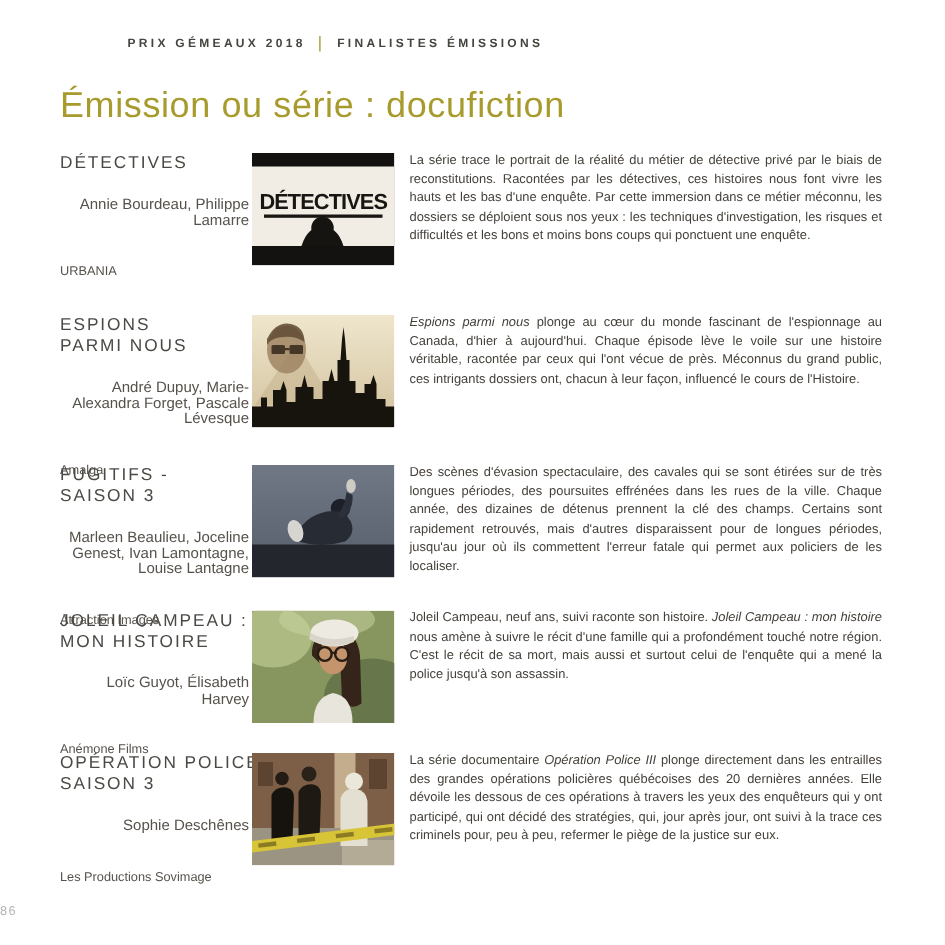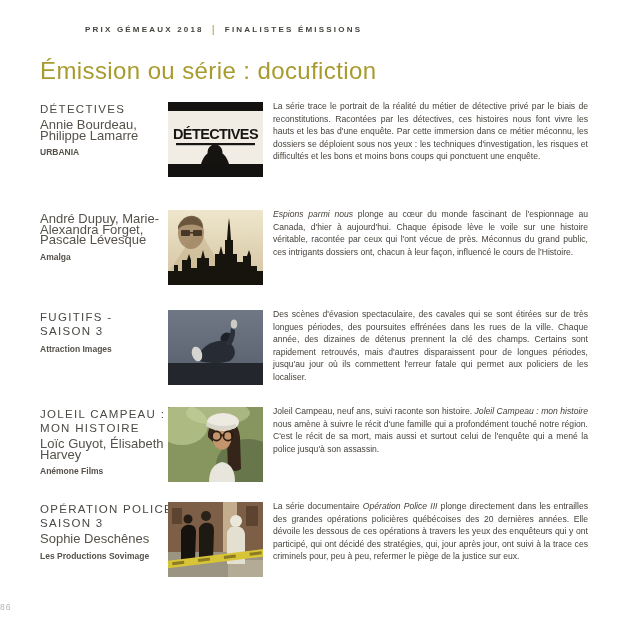--- a/index.html
+++ b/index.html
@@ -15,22 +15,22 @@
 
   
   .page-title { position:absolute; top:57px; left:40px; font-size:24px; font-weight:normal;
                 letter-spacing:0.4px; color:#a89b2e; }
 
   
   .entry { position:absolute; left:40px; width:550px; }
   .entry-left { position:absolute; left:0; top:2px; width:126px; }
   .entry-title { font-size:11.5px; font-weight:normal; letter-spacing:1.3px;
                  color:#4a4944; line-height:14px; white-space:nowrap; }
-  .entry-credits { margin-top:4px; font-size:13px; color:#56524b; line-height:10.5px; width:126px; }
-  .entry-producer { margin-top:6px; font-size:8.5px; color:#56524b; line-height:10.5px; width:130px;font-weight:bold; }
+  .entry-credits { margin-top:16px; font-size:10px; color:#56524b; line-height:10.5px; width:126px;text-align:right; }
+  .entry-producer { margin-top:22px; font-size:8.5px; color:#56524b; line-height:10.5px; width:130px; }
   .thumb { position:absolute; left:128px; top:2px; width:95px; height:75px; overflow:hidden; }
   .thumb svg { display:block; }
   .entry-desc { position:absolute; left:233px; top:0; width:315px; font-size:8.6px;
                 line-height:12.6px; color:#443f39; text-align:justify; }
   .entry-desc em { font-style:italic; }
 
   .entry-1 { top:100px; }
   .entry-2 { top:208px; }
   .entry-3 { top:308px; }
   .entry-4 { top:405px; }
@@ -67,20 +67,24 @@
         <rect x="8" y="41" width="79" height="2.2" fill="#181613"></rect>
         <circle cx="47" cy="50" r="7.5" fill="#161411"></circle>
         <path d="M33,62 Q37,49 47,49 Q57,49 61,62 Z" fill="#161411"></path>
       </svg>
     </figure>
     <p class="entry-desc"><span>La série trace le portrait de la réalité du métier de détective privé par le biais de reconstitutions. Racontées par les détectives, ces histoires nous font vivre les hauts et les bas d'une enquête. Par cette immersion dans ce métier méconnu, les dossiers se déploient sous nos yeux : les techniques d'investigation, les risques et difficultés et les bons et moins bons coups qui ponctuent une enquête.</span></p>
   </section>
 
   <section class="entry entry-2">
     <div class="entry-left">
+      <h2 class="entry-title">
+          <div>ESPIONS</div>
+          <div>PARMI NOUS</div>
+        </h2>
       <p class="entry-credits">André Dupuy, Marie-Alexandra Forget, Pascale Lévesque</p>
       <p class="entry-producer">Amalga</p>
     </div>
     <figure class="thumb">
       <svg width="95" height="75" viewBox="0 0 95 75">
         <defs>
           <linearGradient id="sepia" x1="0" y1="0" x2="0" y2="1">
             <stop offset="0" stop-color="#efe6cd"></stop>
               <stop offset="1" stop-color="#d2c29e"></stop>
           </linearGradient>
@@ -97,20 +101,21 @@
     </figure>
     <p class="entry-desc"><em>Espions parmi nous</em><span> plonge au cœur du monde fascinant de l'espionnage au Canada, d'hier à aujourd'hui. Chaque épisode lève le voile sur une histoire véritable, racontée par ceux qui l'ont vécue de près. Méconnus du grand public, ces intrigants dossiers ont, chacun à leur façon, influencé le cours de l'Histoire.</span></p>
   </section>
 
   <section class="entry entry-3">
     <div class="entry-left">
       <h2 class="entry-title">
           <div>FUGITIFS -</div>
           <div>SAISON 3</div>
         </h2>
+      <p class="entry-credits">Marleen Beaulieu, Joceline Genest, Ivan Lamontagne, Louise Lantagne</p>
       <p class="entry-producer">Attraction Images</p>
     </div>
     <figure class="thumb">
       <svg width="95" height="75" viewBox="0 0 95 75">
         <defs>
           <linearGradient id="steel" x1="0" y1="0" x2="0" y2="1">
             <stop offset="0" stop-color="#707886"></stop>
               <stop offset="1" stop-color="#565d6a"></stop>
           </linearGradient>
         </defs>

